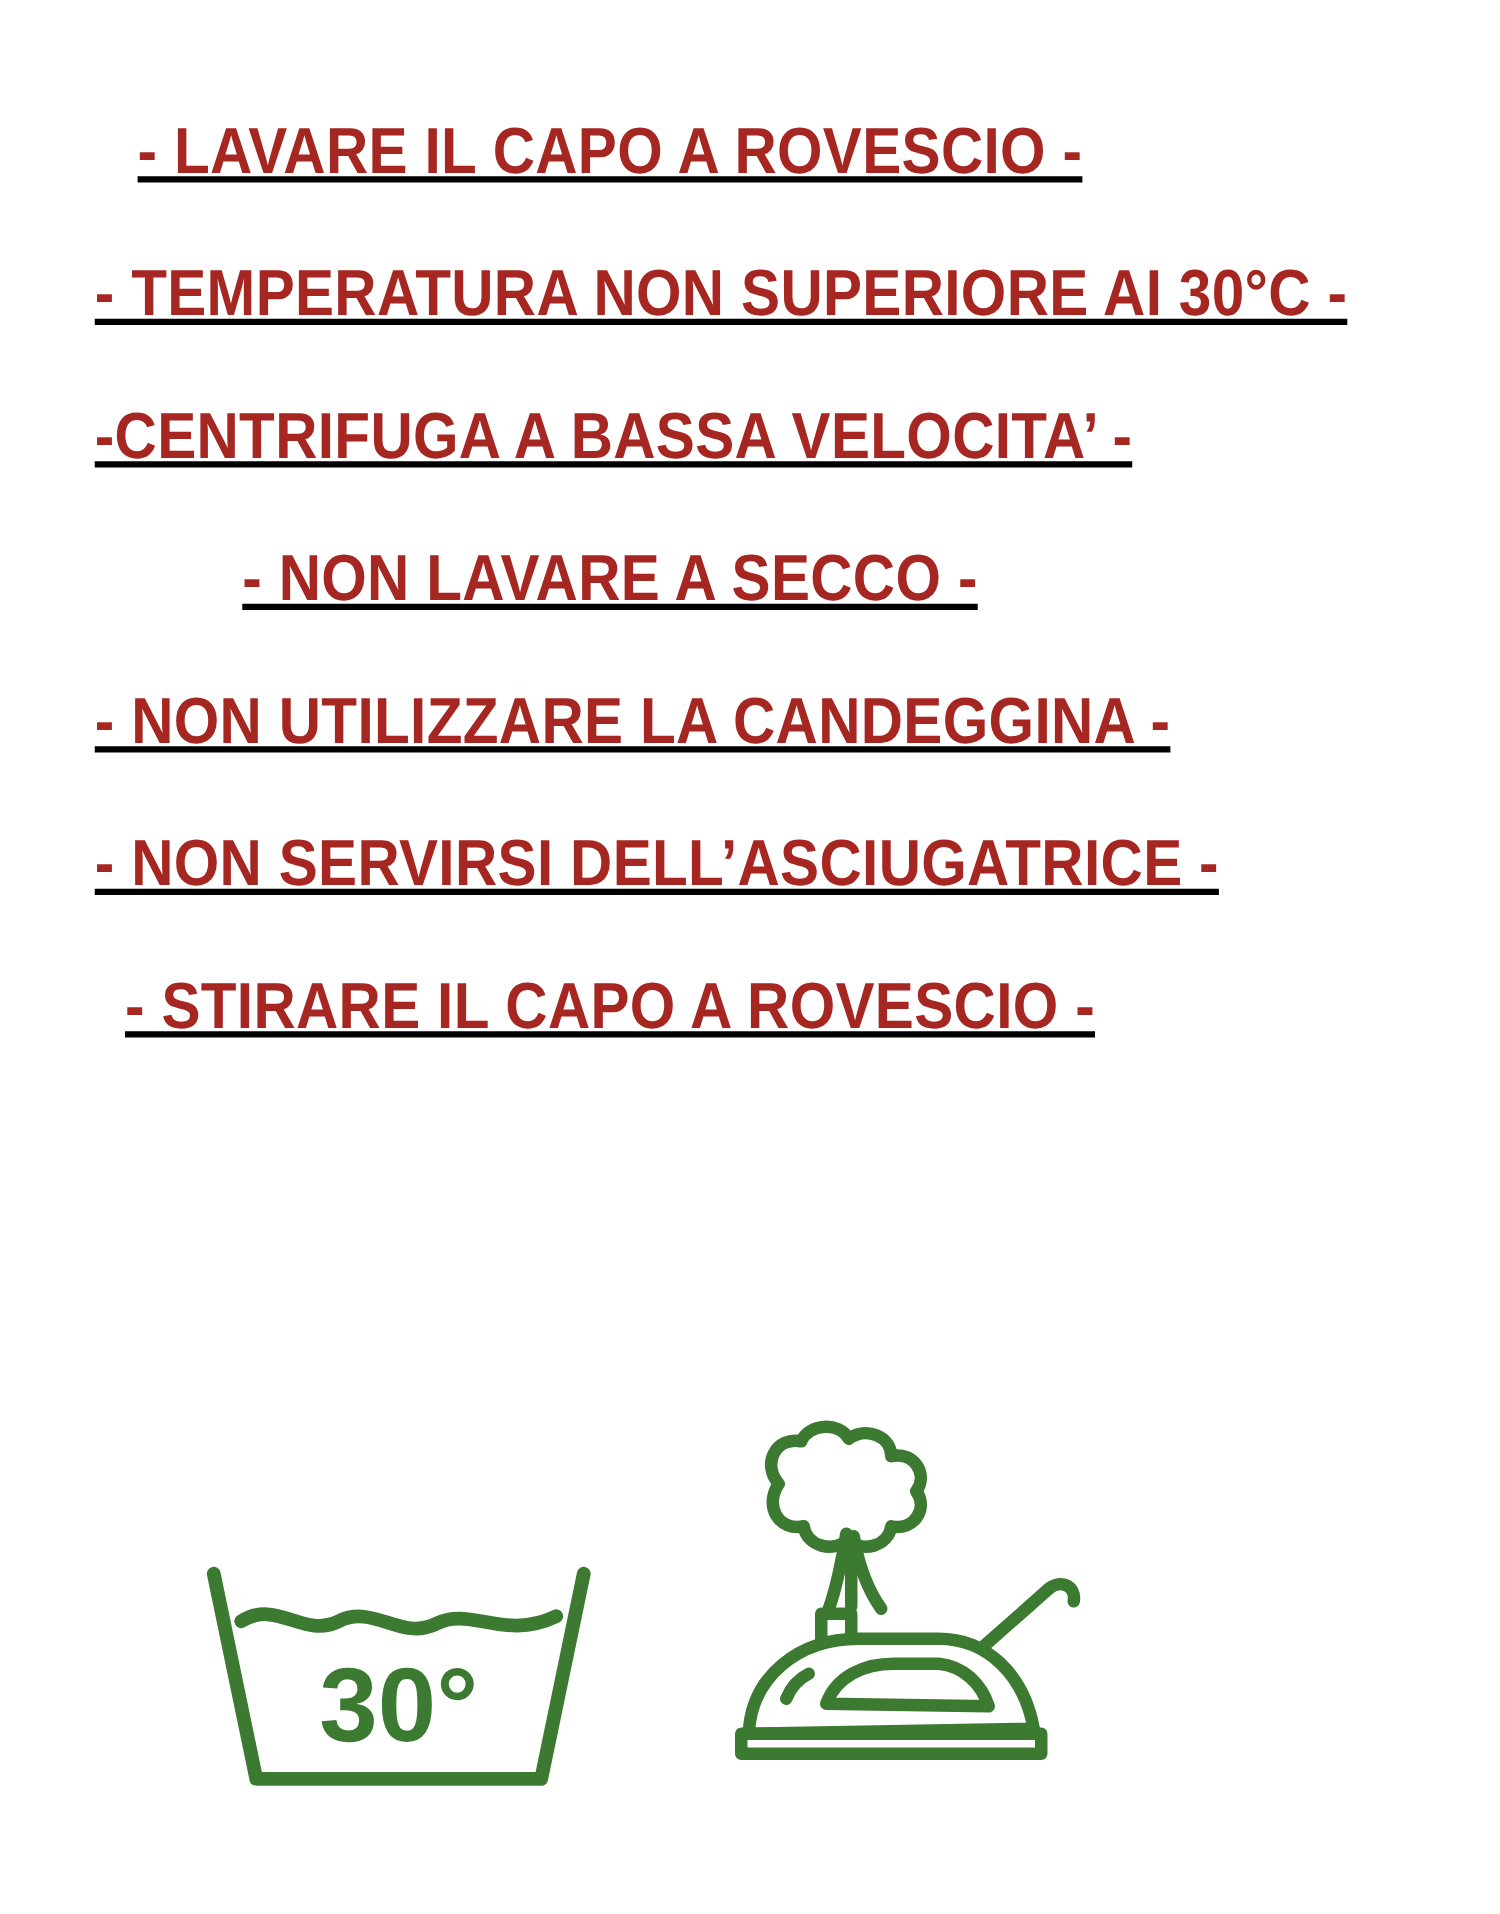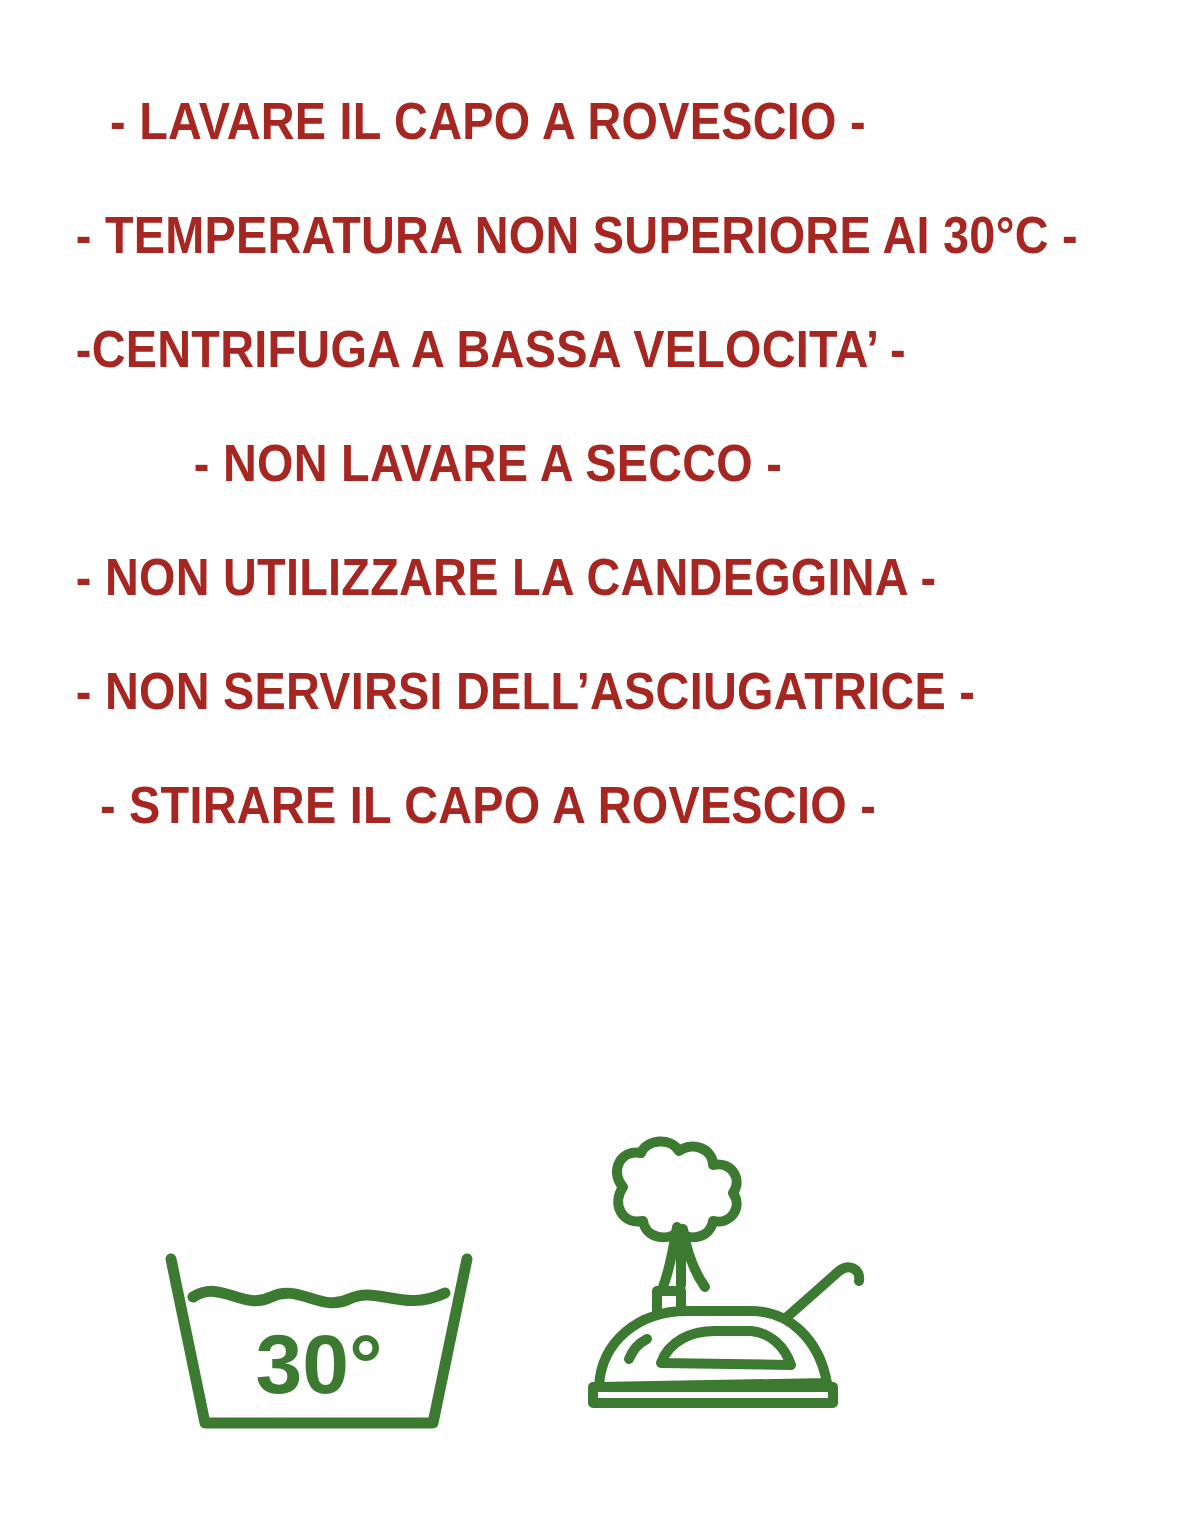--- a/index.html
+++ b/index.html
@@ -13,20 +13,21 @@
     height: 1531px;
     font-family: "Liberation Sans", sans-serif;
     overflow: hidden;
   }
   .sheet {
     position: relative;
     width: 976px;
     height: 1531px;
     background: #ffffff;
     box-sizing: border-box;
+    text-decoration: underline;
   }
   .care-list {
     list-style: none;
     margin: 0;
     padding: 95px 0 0 0;
     text-align: center;
   }
   .care-line {
     font-family: "Liberation Sans", sans-serif;
     font-weight: bold;

